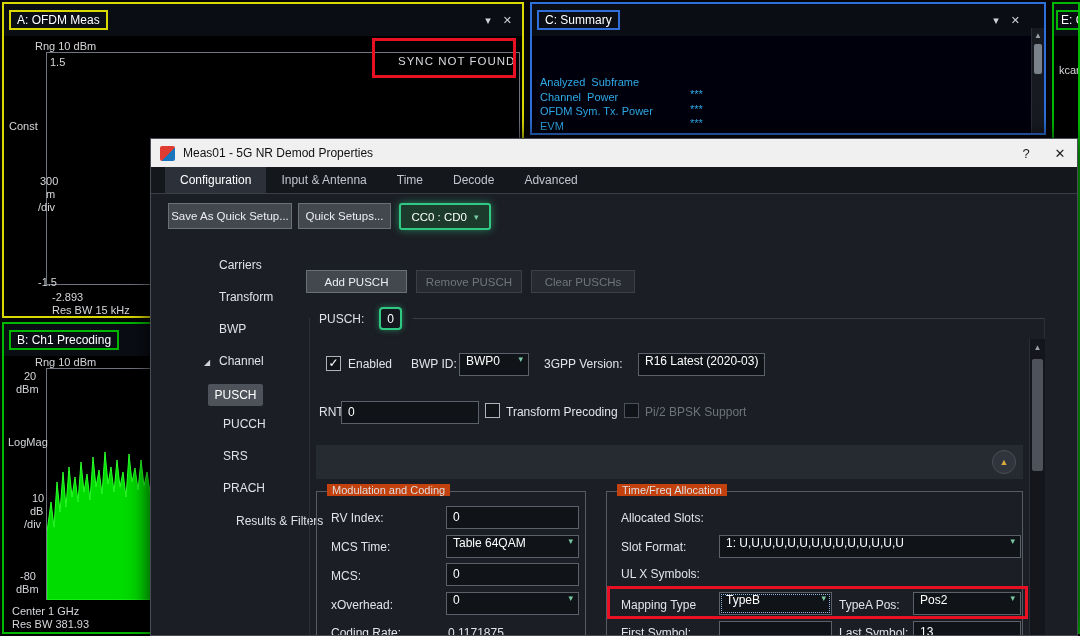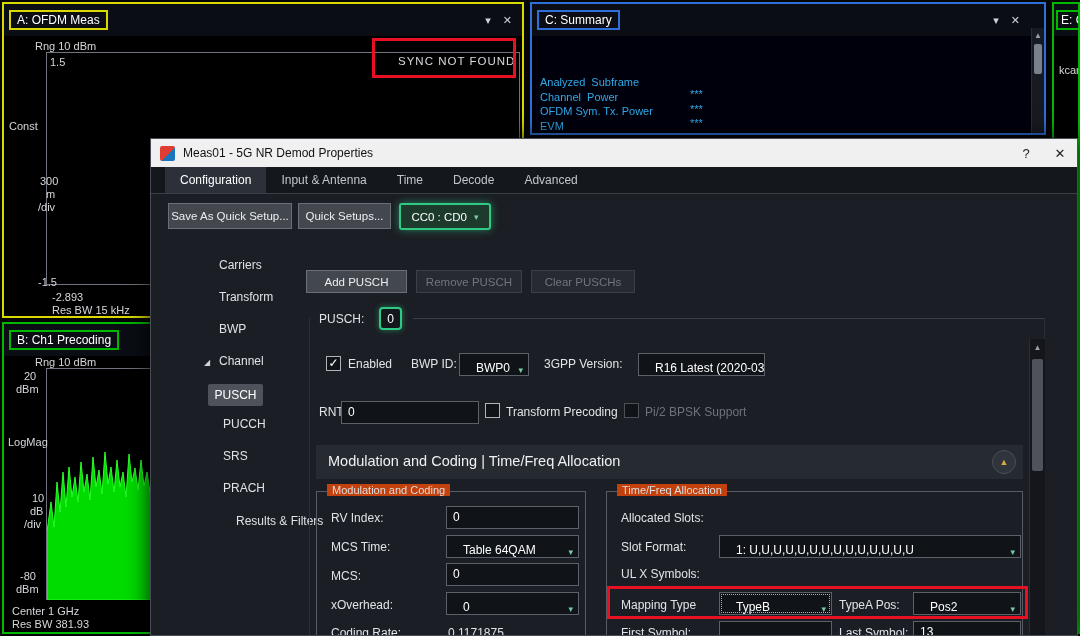--- a/index.html
+++ b/index.html
@@ -66,22 +66,22 @@
   .lbl.dis { color:#6e737b; }
   .badge { position:absolute; left:228px; top:168px; width:23px; height:23px; background:#14171d;
            border:2px solid #2fc983; border-radius:4px; box-shadow:0 0 6px rgba(47,201,131,.5);
            color:#fff; font-size:12px; text-align:center; line-height:20px; }
   .group-line { position:absolute; left:262px; top:179px; width:631px; height:1px; background:#3a3e44; }
   .pusch-box { position:absolute; left:158px; top:179px; width:736px; height:318px;
                border:1px solid #2c3036; border-top:none; }
   .input { position:absolute; height:23px; background:#101318; border:1px solid #5c6068; color:#fff;
            font-size:12px; padding:0 6px; line-height:21px; white-space:nowrap; overflow:hidden; }
   .select { position:absolute; height:23px; background:#101318; border:1px solid #5c6068; color:#fff;
-            font-size:12px; display:flex; align-items:flex-end; justify-content:space-between;
-            padding:0 5px 0 16px; white-space:nowrap; overflow:hidden; }
+            font-size:12px; display:flex; align-items:flex-start; justify-content:space-between;
+            padding:0 5px 0 6px; white-space:nowrap; overflow:hidden; }
   .select .arr { color:#79c9a4; font-size:9px; margin-left:5px; flex:none; }
   .select.focused { outline:1px dotted #8fb8e8; outline-offset:-3px; }
   .checkbox { position:absolute; width:15px; height:15px; background:#101318; border:1px solid #b0b4ba;
               color:#fff; font-size:12px; line-height:13px; text-align:center; }
   .checkbox.dis { border-color:#4c5058; }
   .section-bar { position:absolute; left:165px; top:306px; width:707px; height:34px; background:#262a31; }
   .section-title { position:absolute; left:177px; top:314px; font-size:14.5px; color:#eef0f4; }
   .collapse-btn { position:absolute; left:841px; top:311px; width:24px; height:24px; border-radius:50%;
                   background:#30353d; border:1px solid #4a4e56; color:#d8a93c; text-align:center;
                   line-height:22px; font-size:9px; }
@@ -237,21 +237,20 @@
   </div>
 
   <div class="lbl" style="left:168px;top:266px">RNTI:</div>
   <div class="input" style="left:190px;top:262px;width:138px">0</div>
   <span class="checkbox" style="left:334px;top:264px"></span>
   <div class="lbl" style="left:355px;top:266px">Transform Precoding</div>
   <span class="checkbox dis" style="left:473px;top:264px"></span>
   <div class="lbl dis" style="left:494px;top:266px">Pi/2 BPSK Support</div>
 
   <div class="section-bar"></div>
-  <div class="section-title">Modulation and Coding | Time/Freq Allocation</div>
   <div class="collapse-btn">
     <span>▲</span>
   </div>
 
   <div class="group" style="left:165px;top:352px;width:270px;height:160px">
     <span class="group-legend">Modulation and Coding</span>
   </div>
   <div class="lbl" style="left:180px;top:372px">RV Index:</div>
   <div class="input" style="left:295px;top:367px;width:133px">0</div>
   <div class="lbl" style="left:180px;top:401px">MCS Time:</div>

